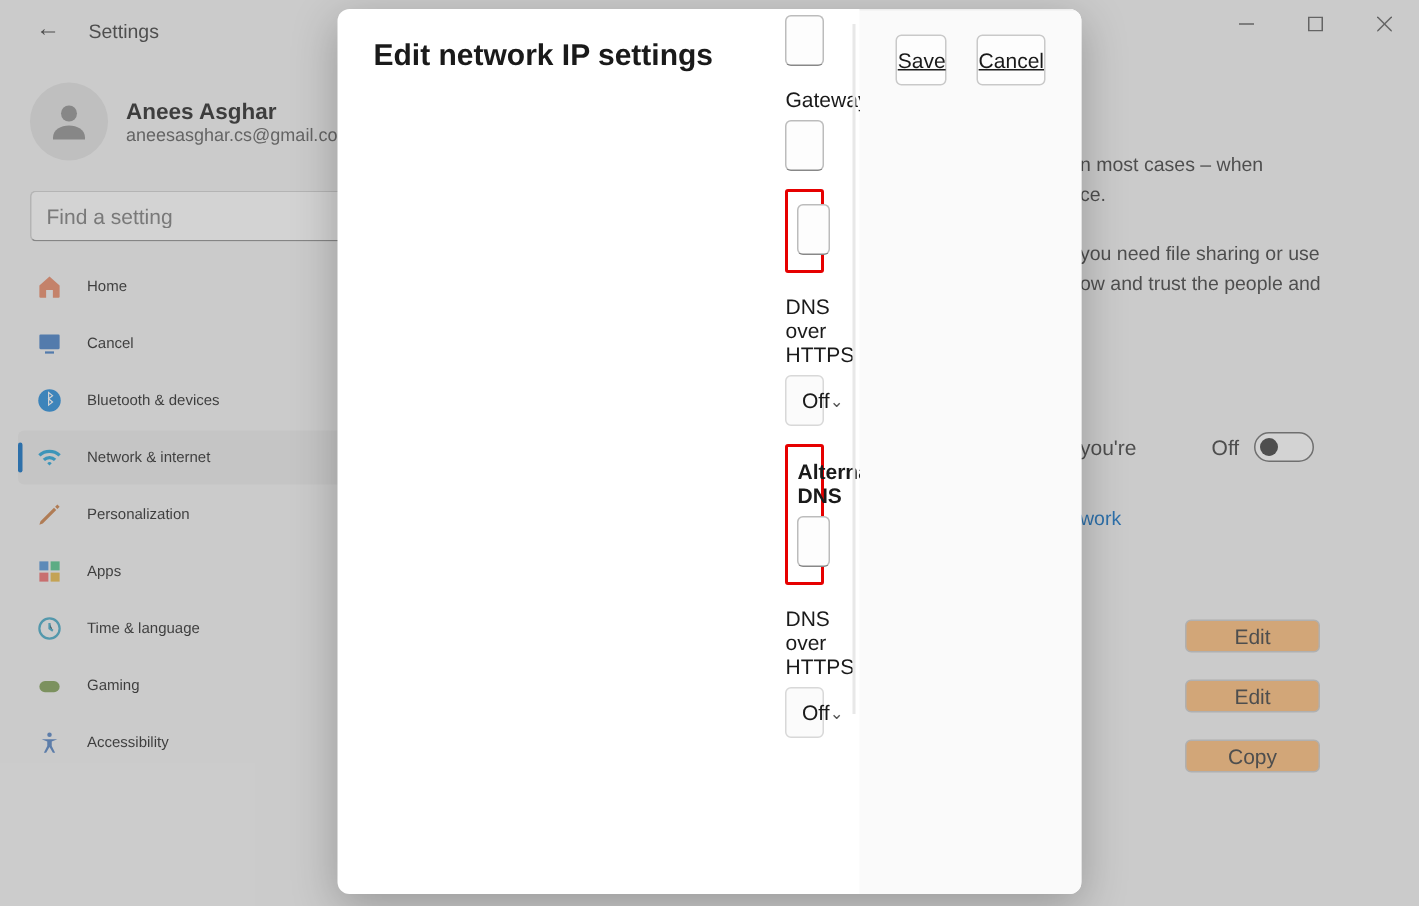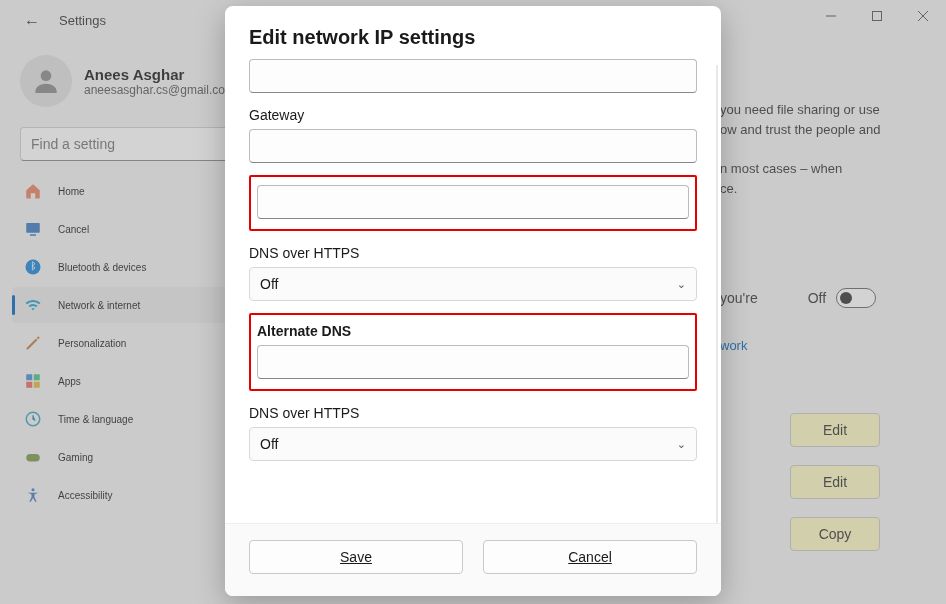--- a/index.html
+++ b/index.html
@@ -47,32 +47,32 @@
   .side-item.selected::before { content:""; position:absolute; left:0; top:8px; bottom:8px; width:3px; background:#0067c0; border-radius:2px; }
   .side-icon { width:22px; height:22px; display:flex; align-items:center; justify-content:center; margin-right:14px; }
   .side-label { font-size:10px; }
   
   .right-content { position:absolute; left:720px; top:100px; width:200px; color:#333; }
   .right-content .snippet { font-size:13px; line-height:1.5; margin-bottom:20px; }
   .metered-row { display:flex; align-items:center; gap:10px; margin:10px 0 30px 0; }
   .toggle { width:40px; height:20px; border-radius:10px; border:1px solid #666; background:#fff; position:relative; }
   .toggle .knob { position:absolute; left:3px; top:3px; width:12px; height:12px; border-radius:50%; background:#333; }
   .linktext { color:#0067c0; font-size:13px; margin-bottom:40px; }
-  .edit-btn { width:90px; height:34px; border:1px solid #c9c9c9; background:#fef9c3; border-radius:4px; display:flex; align-items:center; justify-content:center; margin-left:70px; margin-bottom:18px; cursor:pointer; }
+  .edit-btn { width:90px; height:22px; border:1px solid #c9c9c9; background:#fdba74; border-radius:4px; display:flex; align-items:center; justify-content:center; margin-left:70px; margin-bottom:18px; cursor:pointer; }
   
   .scrim { position:absolute; inset:0; background:rgba(130,130,130,0.35); }
   
   .modal {
     position:absolute;
     left:225px; top:6px;
     width:496px; height:590px;
     background:#fff;
     border-radius:8px;
     box-shadow:0 8px 30px rgba(0,0,0,0.25);
-    display:flex; flex-direction:column;
+    display:flex; flex-direction:row;
     overflow:hidden;
   }
   .modal-title { padding:20px 24px 6px 24px; font-size:20px; font-weight:600; }
   .modal-body { flex:1; overflow-y:auto; padding:0 24px 10px 24px; position:relative; }
   .field-label { font-size:14px; margin-top:14px; margin-bottom:6px; color:#1a1a1a; }
   .field-label.bold { font-weight:600; }
   .text-input { width:100%; height:34px; border:1px solid #bcbcbc; border-bottom:1px solid #888; border-radius:4px; background:#fdfdfd; padding:0 10px; font-family:inherit; font-size:14px; outline:none; }
   .select { width:100%; height:34px; border:1px solid #d8d8d8; border-radius:4px; background:#fbfbfb; padding:0 10px; display:flex; align-items:center; justify-content:space-between; cursor:pointer; position:relative; }
   .select .chev { font-size:11px; color:#555; }
   .red-box { border:2px solid #e60000; border-radius:2px; padding:8px 6px 10px 6px; margin-top:12px; }
@@ -204,26 +204,26 @@
             <circle cx="12" cy="5" r="2" fill="#4a7bbf"></circle>
             <path fill="#4a7bbf" d="M5 9h14l-5 2v4l3 6h-2l-3-5-3 5H7l3-6v-4z"></path>
           </svg>
         </span>
       <span class="side-label">Accessibility</span>
     </div>
   </div>
 
   <div class="right-content">
     <div class="snippet">
+      <span>n most cases – when</span><br>
+      <span>ce.</span>
+    </div>
+    <div class="snippet">
       <span>you need file sharing or use</span><br>
       <span>ow and trust the people and</span>
-    </div>
-    <div class="snippet">
-      <span>n most cases – when</span><br>
-      <span>ce.</span>
     </div>
     <div style="height:60px"></div>
     <div class="metered-row">
       <span style="margin-right:40px;">you're</span>
       <span>Off</span>
       <div class="toggle">
           <div class="knob"></div>
         </div>
     </div>
     <div class="linktext">work</div>

